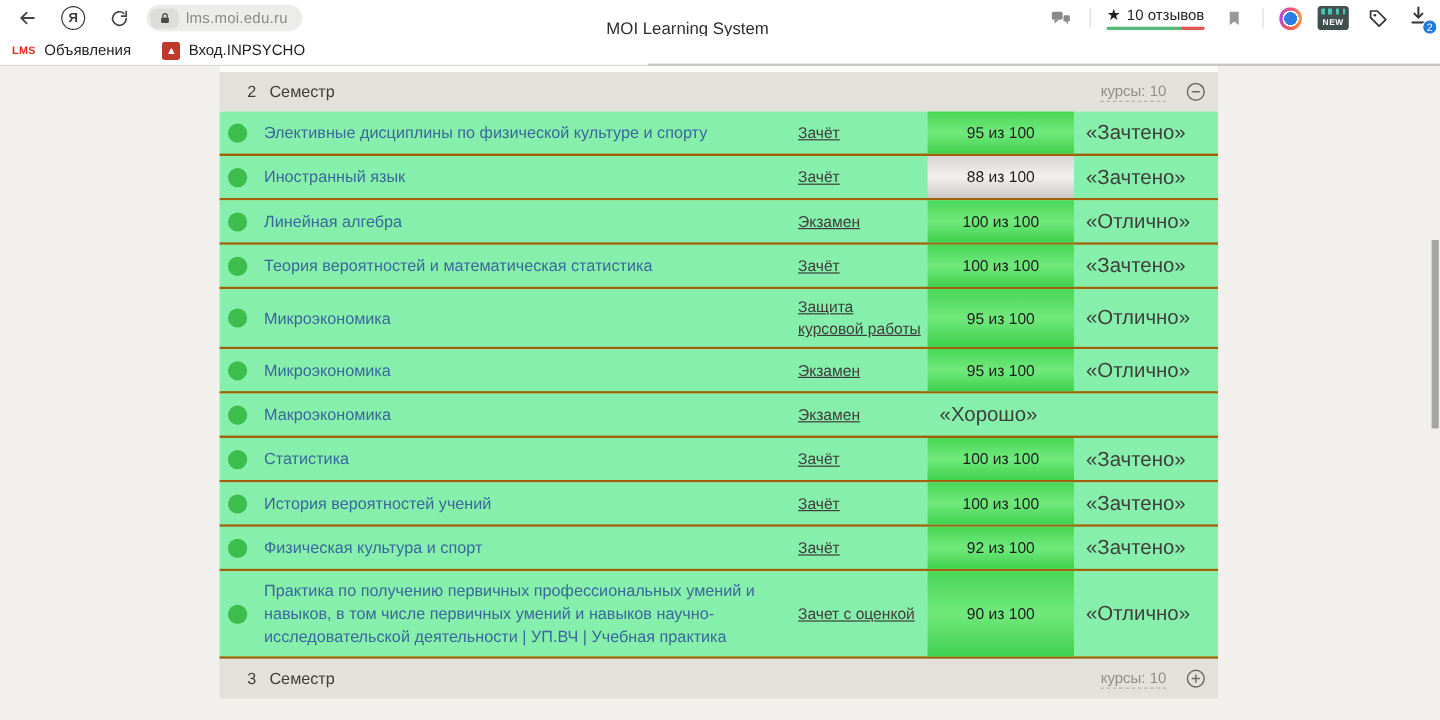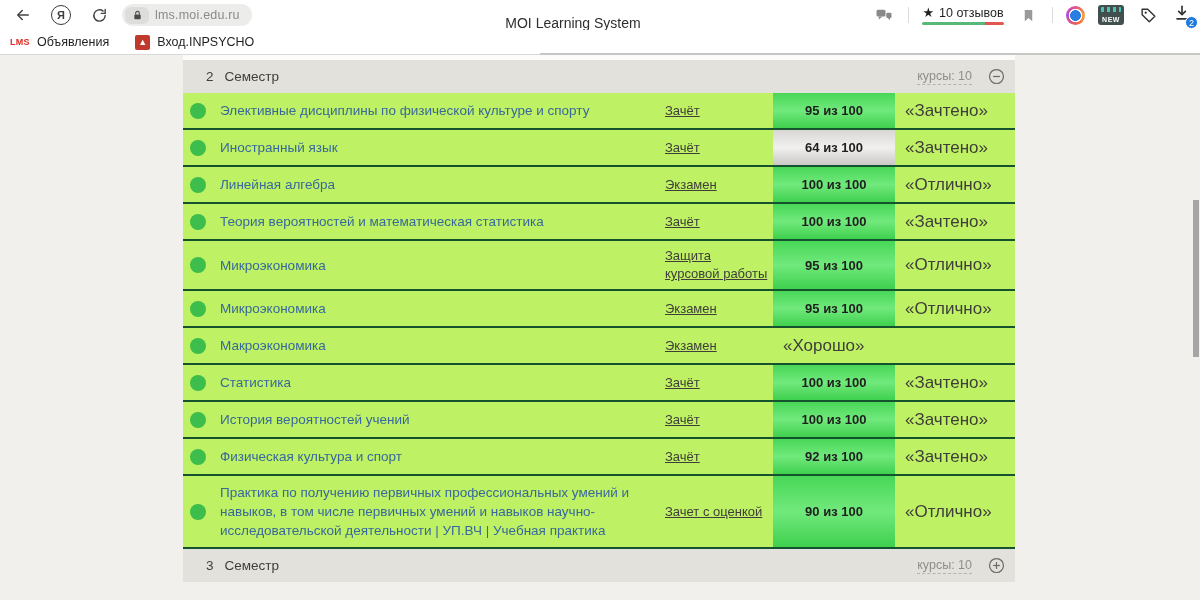--- a/index.html
+++ b/index.html
@@ -60,27 +60,27 @@
 
   .sem-header { height:33px; background:#e2e1dc; display:flex; align-items:center;
                 padding:0 10px 0 23px; cursor:pointer; }
   .sem-num { font-size:13.5px; color:#3f3e3a; margin-right:11px; }
   .sem-label { font-size:13.5px; color:#3f3e3a; }
   .sem-right { margin-left:auto; display:flex; align-items:center; gap:16px; }
   .courses-count { font-size:12.5px; color:#8f8f89; border-bottom:1px dashed #b4b4ae; padding-bottom:1px; cursor:pointer; }
   .toggle-icon { display:flex; align-items:center; }
 
   .course-row { display:grid; grid-template-columns:37px 445px 108px 122px 1fr;
-                min-height:37px; border-bottom:2px solid #14532d; background:#bef264; }
+                min-height:37px; border-bottom:2px solid #a16207; background:#86efac; }
   .dot-cell { display:flex; align-items:center; padding-left:7px; }
   .dot { width:16px; height:16px; border-radius:50%; background:#3dbd4b; }
   .title-cell { display:flex; align-items:center; padding:7px 18px 7px 0; }
   .course-link { font-size:13.5px; color:#39689b; text-decoration:none; line-height:19px; cursor:pointer; }
   .type-cell { display:flex; align-items:center; font-size:13px; color:#3f3e3a; line-height:18px; padding:6px 4px 6px 0;text-decoration:underline; }
-  .score-cell { display:flex; align-items:center; justify-content:center; font-size:13px; font-weight:bold; color:#1e1e1e; }
+  .score-cell { display:flex; align-items:center; justify-content:center; font-size:13px; font-weight:normal; color:#1e1e1e; }
   .score-green  { background:linear-gradient(180deg,#48d757 0%, #71e97c 50%, #3fd04e 100%); }
   .score-yellow { background:linear-gradient(180deg,#eee02c 0%, #f6ef52 50%, #e7d714 100%); }
   .score-gray   { background:linear-gradient(180deg,#d8d7d5 0%, #f1f0ee 50%, #cac9c7 100%); }
   .grade-cell { display:flex; align-items:center; padding-left:10px; font-size:17px; color:#3f3e3a; }
 
   
   .scroll-thumb { position:absolute; right:1px; top:200px; width:6px; height:157px; background:#a5a5a5; }
 </style>
 </head>
 <body>
@@ -207,21 +207,21 @@
     <div class="grade-cell">«Зачтено»</div>
   </div>
           <div class="course-row">
     <div class="dot-cell">
       <span class="dot"></span>
     </div>
     <div class="title-cell">
       <a class="course-link" href="#">Иностранный язык</a>
     </div>
     <div class="type-cell">Зачёт</div>
-    <div class="score-cell score-gray">64 из 100</div>
+    <div class="score-cell score-gray">88 из 100</div>
     <div class="grade-cell">«Зачтено»</div>
   </div>
           <div class="course-row">
     <div class="dot-cell">
       <span class="dot"></span>
     </div>
     <div class="title-cell">
       <a class="course-link" href="#">Линейная алгебра</a>
     </div>
     <div class="type-cell">Экзамен</div>

